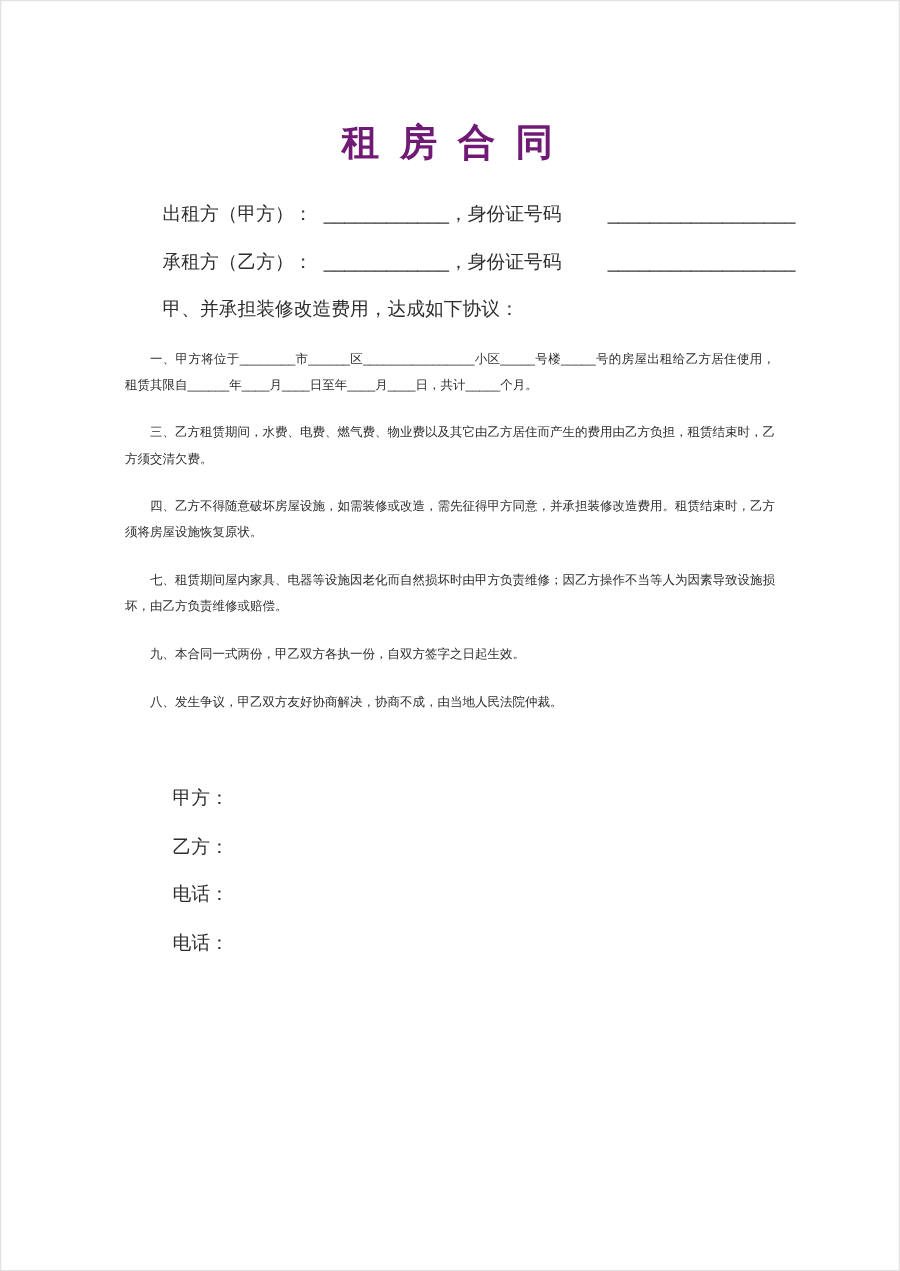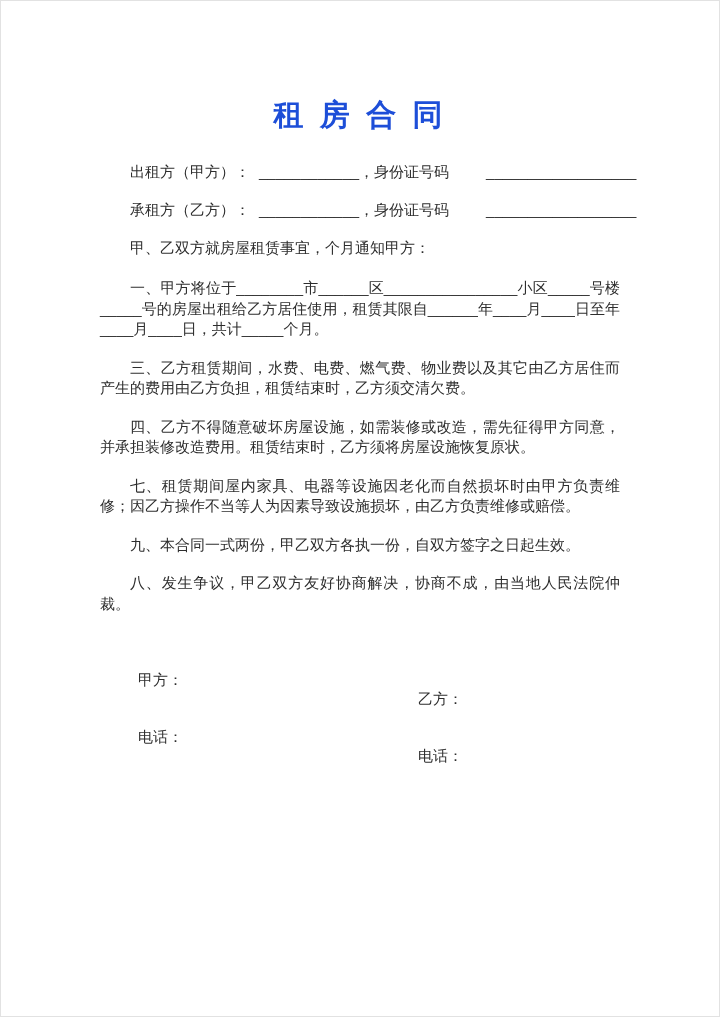--- a/index.html
+++ b/index.html
@@ -20,70 +20,71 @@
     color: #2d2d2d;
     overflow: hidden;
   }
   .doc-title {
     margin: 0 0 28px 0;
     text-align: center;
     font-size: 30px;
     font-weight: 700;
     letter-spacing: 4px;
     line-height: 38px;
-    color: #1d4ed8;
+    color: #701a75;
     white-space: pre;
   }
   .party-line {
     margin: 0 0 18px 0;
     font-size: 15px;
     line-height: 20px;
     text-indent: 2em;
     white-space: nowrap;
   }
   .party-line .name-blank { margin-left: 9px; margin-top: 36px; }
   .blank { letter-spacing: 0; margin-left: 37px; }
   .intro {
     margin: 0 0 20px 0;
     font-size: 15px;
     line-height: 20px;
     text-indent: 2em;
   }
   .clause {
     margin: 0 0 18px 0;
-    font-size: 15px;
+    font-size: 10px;
     line-height: 20.5px;
     text-indent: 2em;
     text-align: justify;
   }
   .signature-block {
     margin-top: 56px;
     padding-left: 38px;
     font-size: 15px;
   }
   .sig-row {
     display: flex;
     margin-bottom: 18px;
     line-height: 20px;
+    flex-direction: column;
   }
   .sig-col-a { width: 280px; }
   .sig-col-b { flex: 1; margin-top: 19px; }
 </style>
 </head>
 <body>
 
 <div class="page">
 
   <h1 class="doc-title">租 房 合 同</h1>
 
   <p class="party-line"><span>出租方（甲方）：</span><span class="blank name-blank">____________</span><span>，身份证号码</span><span class="blank">__________________</span></p>
 
   <p class="party-line"><span>承租方（乙方）：</span><span class="blank name-blank">____________</span><span>，身份证号码</span><span class="blank">__________________</span></p>
 
-  <p class="intro">甲、乙双方就房屋租赁事宜，个月通知甲方：</p>
+  <p class="intro">甲、并承担装修改造费用，达成如下协议：</p>
 
   <p class="clause">一、甲方将位于________市______区________________小区_____号楼_____号的房屋出租给乙方居住使用，租赁其限自______年____月____日至年____月____日，共计_____个月。</p>
   <p class="clause">三、乙方租赁期间，水费、电费、燃气费、物业费以及其它由乙方居住而产生的费用由乙方负担，租赁结束时，乙方须交清欠费。</p>
   <p class="clause">四、乙方不得随意破坏房屋设施，如需装修或改造，需先征得甲方同意，并承担装修改造费用。租赁结束时，乙方须将房屋设施恢复原状。</p>
   <p class="clause">七、租赁期间屋内家具、电器等设施因老化而自然损坏时由甲方负责维修；因乙方操作不当等人为因素导致设施损坏，由乙方负责维修或赔偿。</p>
   <p class="clause">九、本合同一式两份，甲乙双方各执一份，自双方签字之日起生效。</p>
   <p class="clause">八、发生争议，甲乙双方友好协商解决，协商不成，由当地人民法院仲裁。</p>
 
   <div class="signature-block">
     <div class="sig-row">

